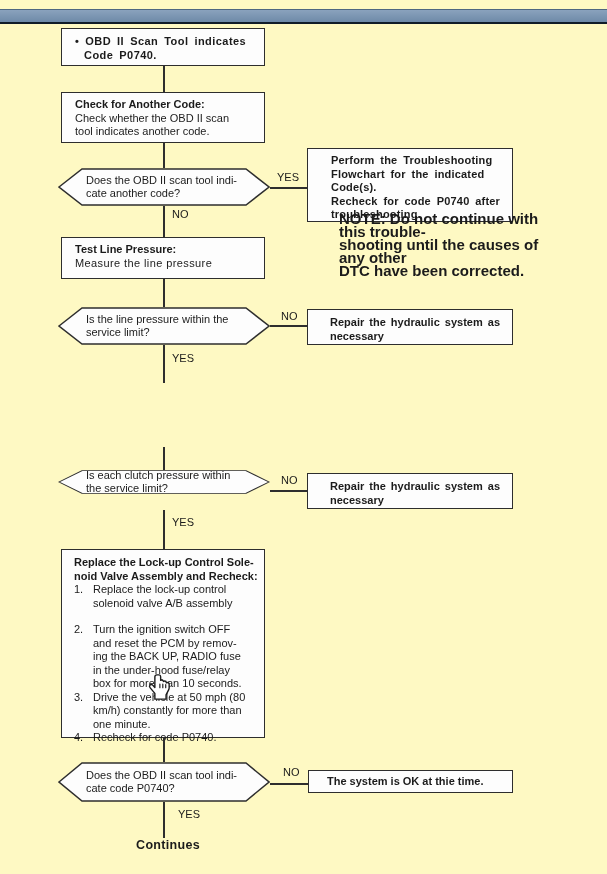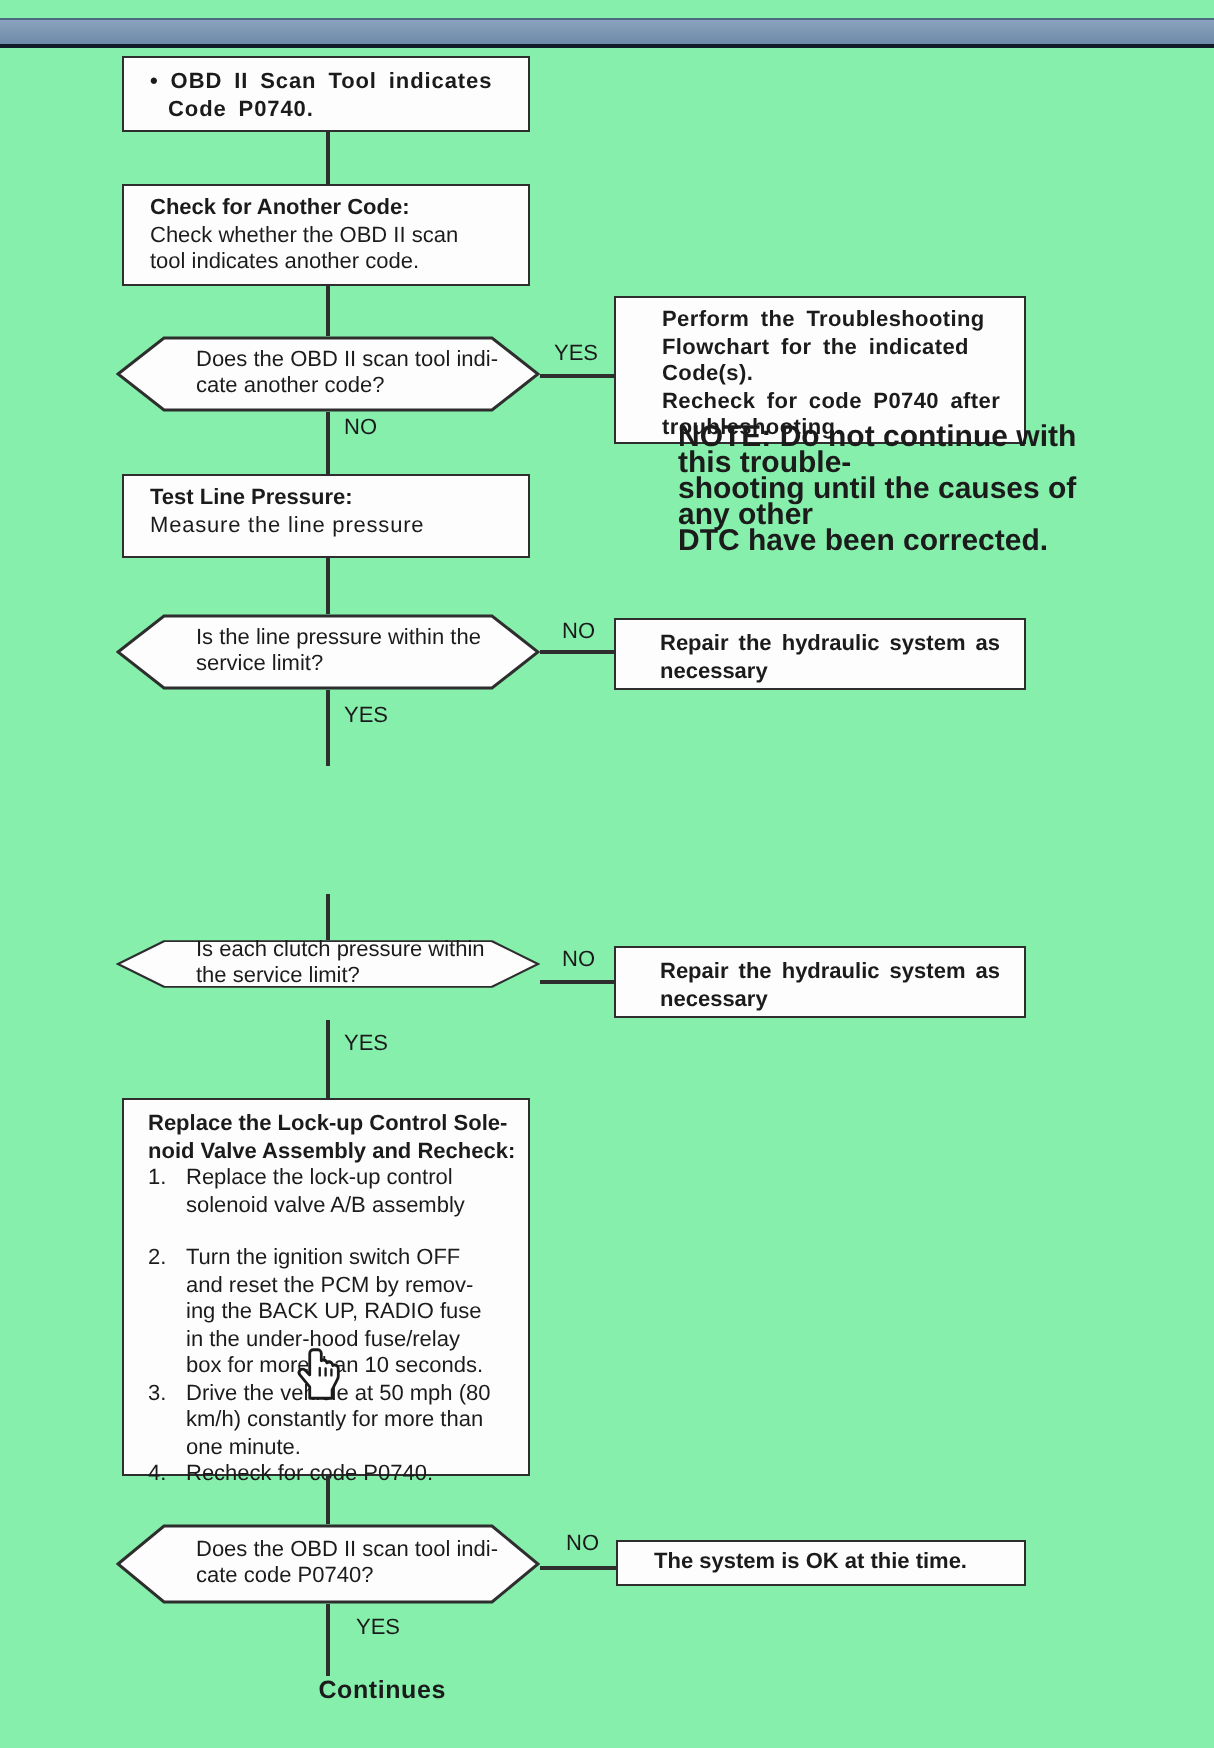--- a/index.html
+++ b/index.html
@@ -1,17 +1,17 @@
 <!DOCTYPE html>
 <html><head>
 <meta charset="utf-8">
 <style>
   html,body{margin:0;padding:0;background:#ffffff;}
   .page{
-    position:relative;width:607px;height:874px;background:#86efac;overflow:hidden;
+    position:relative;width:607px;height:874px;background:#fef9c3;overflow:hidden;
     font-family:"Liberation Sans", sans-serif;color:#1b1b1b;
   }
   .topbar{position:absolute;left:0;top:9px;width:607px;height:12px;
     background:linear-gradient(#8aa2bd,#6e8aa8);
     border-top:1px solid #4e6781;border-bottom:2px solid #101c29;}
   .box{position:absolute;background:#fdfdfd;border:1.4px solid #2e2e2e;box-sizing:border-box;
     font-size:11px;line-height:13.5px;}
   .lcol{left:61px;width:204px;}
   .rcol{left:307px;width:206px;}
   .pad{padding:5px 8px 4px 13px;}
@@ -20,31 +20,31 @@
   .sp{letter-spacing:.45px;word-spacing:2.5px;}
   .hang{padding-left:22px;text-indent:-9px;}
   
   .pc-table{position:absolute;left:307px;top:28px;width:206px;border:1.4px solid #2e2e2e;box-sizing:border-box;background:#fdfdfd;}
   .pc-header{height:16px;border-bottom:1.4px solid #2e2e2e;text-align:center;font-weight:bold;font-size:11px;line-height:16px;}
   .pc-row{height:17px;font-weight:bold;font-size:11px;line-height:17px;padding-left:8px;}
   
   .hex{position:absolute;left:58px;width:212px;}
   .hex svg{position:absolute;left:0;top:0;width:100%;height:100%;}
   .hex .q{position:absolute;left:28px;top:0;bottom:0;right:14px;display:flex;align-items:center;
-    font-size:11px;line-height:13.5px;margin-left:12px;}
+    font-size:11px;line-height:13.5px;}
   
   .vline{position:absolute;width:1.5px;background:#2e2e2e;left:163px;}
   .hline{position:absolute;height:1.5px;background:#2e2e2e;}
   .lbl{position:absolute;font-size:11px;color:#1b1b1b;}
   
   .li{display:flex;margin-top:0;}
   .li .num{width:19px;flex:0 0 19px;}
   .li .txt{flex:1;white-space:pre-line;}
   .gap{margin-bottom:13px;}
-  .continues{position:absolute;left:113px;top:838px;width:110px;text-align:right;
+  .continues{position:absolute;left:113px;top:838px;width:110px;text-align:center;
     font-size:12.5px;font-weight:bold;letter-spacing:.3px;}
   .cursor{position:absolute;left:146px;top:671px;width:28px;height:32px;}
 </style>
 </head>
 <body>
 
 <div class="page">
 
   <div class="topbar"></div>
 

